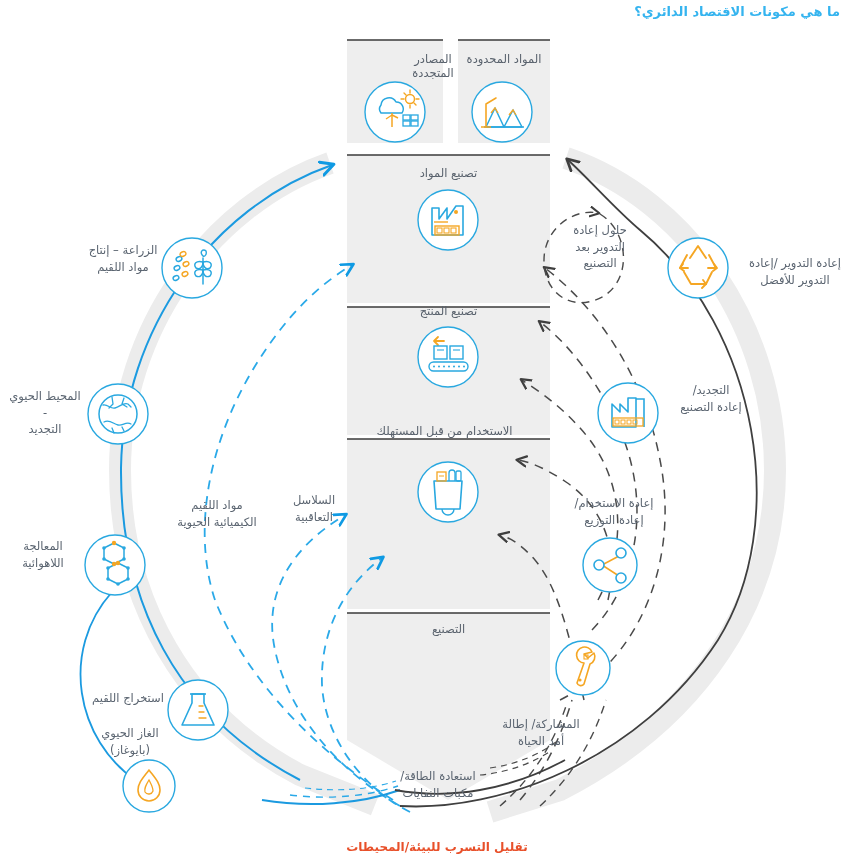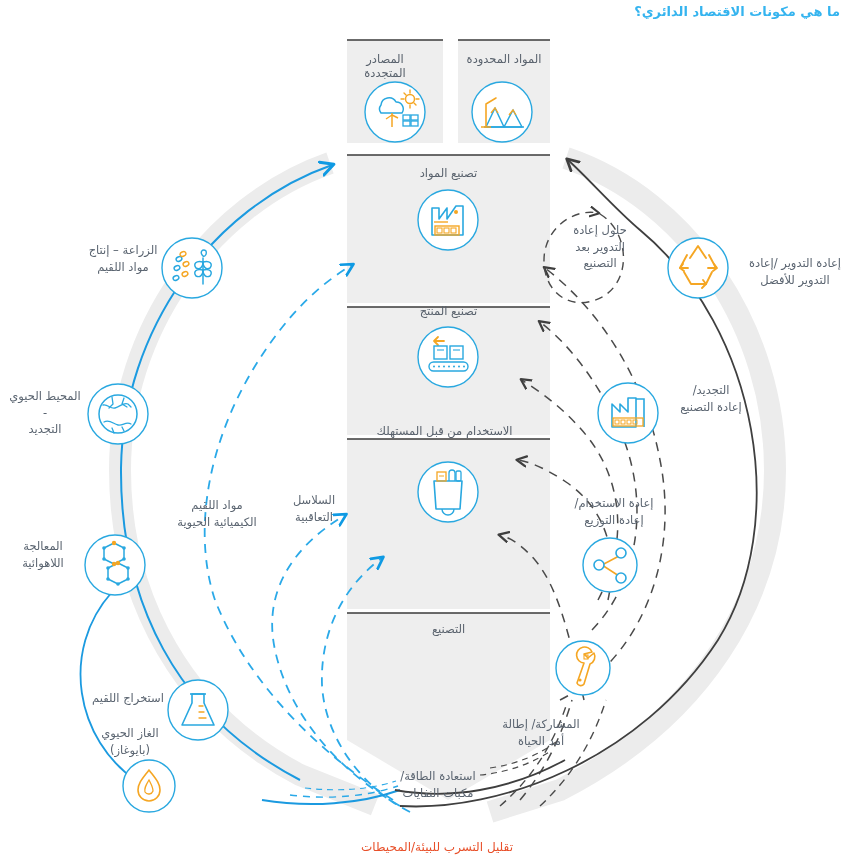--- a/index.html
+++ b/index.html
@@ -2,21 +2,21 @@
 <html lang="ar" dir="rtl"><head>
 <meta charset="utf-8">
 <style>
   html,body{margin:0;padding:0;background:#ffffff;}
   body{width:854px;height:866px;position:relative;overflow:hidden;
        font-family:"DejaVu Sans","Liberation Sans",sans-serif;}
   #stage{position:absolute;inset:0;width:854px;height:866px;}
   svg#canvas{position:absolute;left:0;top:0;width:854px;height:866px;}
   .lbl{position:absolute;font-size:11.5px;line-height:1.45;color:#5a6470;text-align:center;}
   .title{position:absolute;font-size:13px;color:#35b4ef;font-weight:600;}
-  .redlbl{position:absolute;font-size:12px;color:#e8502a;text-align:center;}
+  .redlbl{position:absolute;font-size:12px;color:#e8502a;text-align:center;font-weight:bold;}
   .boxlabel{position:absolute;font-size:11.5px;color:#58616c;text-align:center;width:100%;}
 </style>
 </head>
 <body>
 
 <div id="stage">
 
   <div class="title" style="right:14px;top:4px;">ما هي مكونات الاقتصاد الدائري؟</div>
 
   <svg id="canvas" viewBox="0 0 854 866">
@@ -253,21 +253,21 @@
     </g>
 
     <g>
       <circle cx="583" cy="668" r="27" fill="#ffffff" stroke="#29a8e0" stroke-width="1.4"></circle>
       <path d="M592,652 a8,8 0 1 0 -8,11 L577,683 a4,4 0 0 0 7,1 L590,664 a8,8 0 0 0 4,-11 L588,658 L584,654 Z" fill="none" stroke="#f5a623" stroke-width="1.6" stroke-linejoin="round"></path>
       <rect x="584" y="655" width="4" height="4" fill="none" stroke="#f5a623" stroke-width="1.1"></rect>
       <circle cx="580" cy="680" r="1.6" fill="#f5a623"></circle>
     </g>
   </svg>
 
-  <div class="boxlabel" style="left:347px;top:52px;width:76px;">
+  <div class="boxlabel" style="left:347px;top:52px;width:76px;padding-left:48px;">
     <span>المصادر المتجددة</span>
   </div>
   <div class="boxlabel" style="left:458px;top:52px;width:92px;">
     <span>المواد المحدودة</span>
   </div>
 
   <div class="boxlabel" style="left:347px;top:166px;width:203px;">
     <span>تصنيع المواد</span>
   </div>
   <div class="boxlabel" style="left:347px;top:304px;width:203px;">

